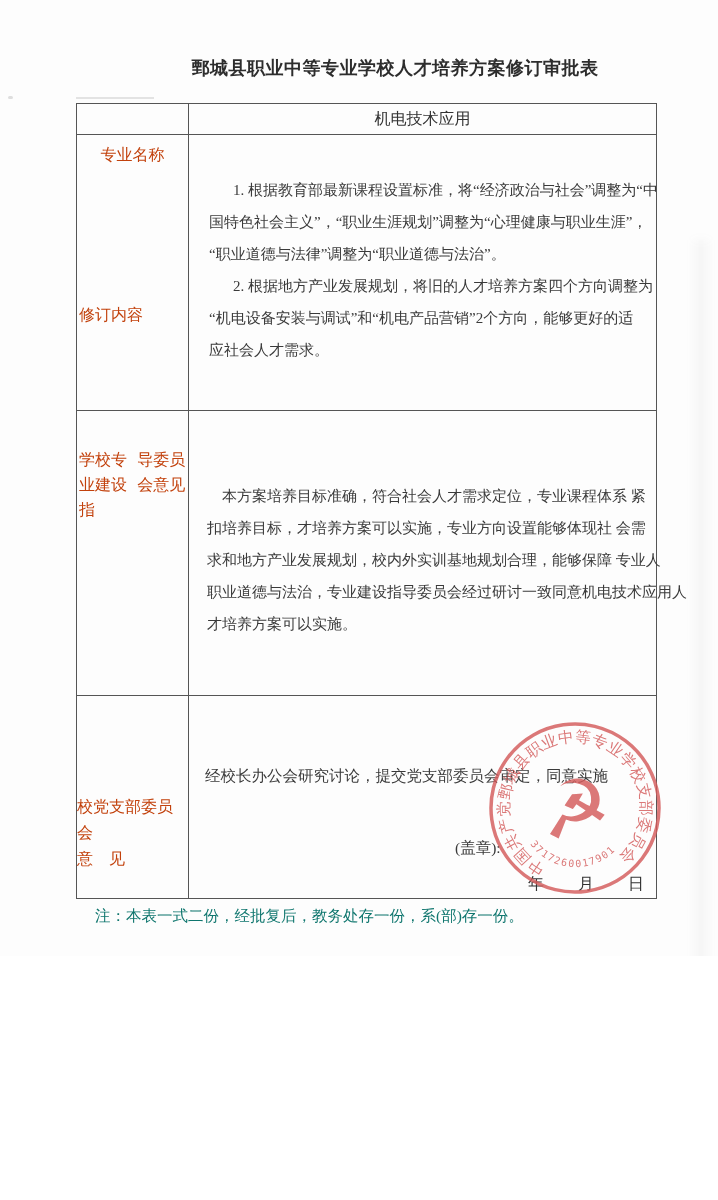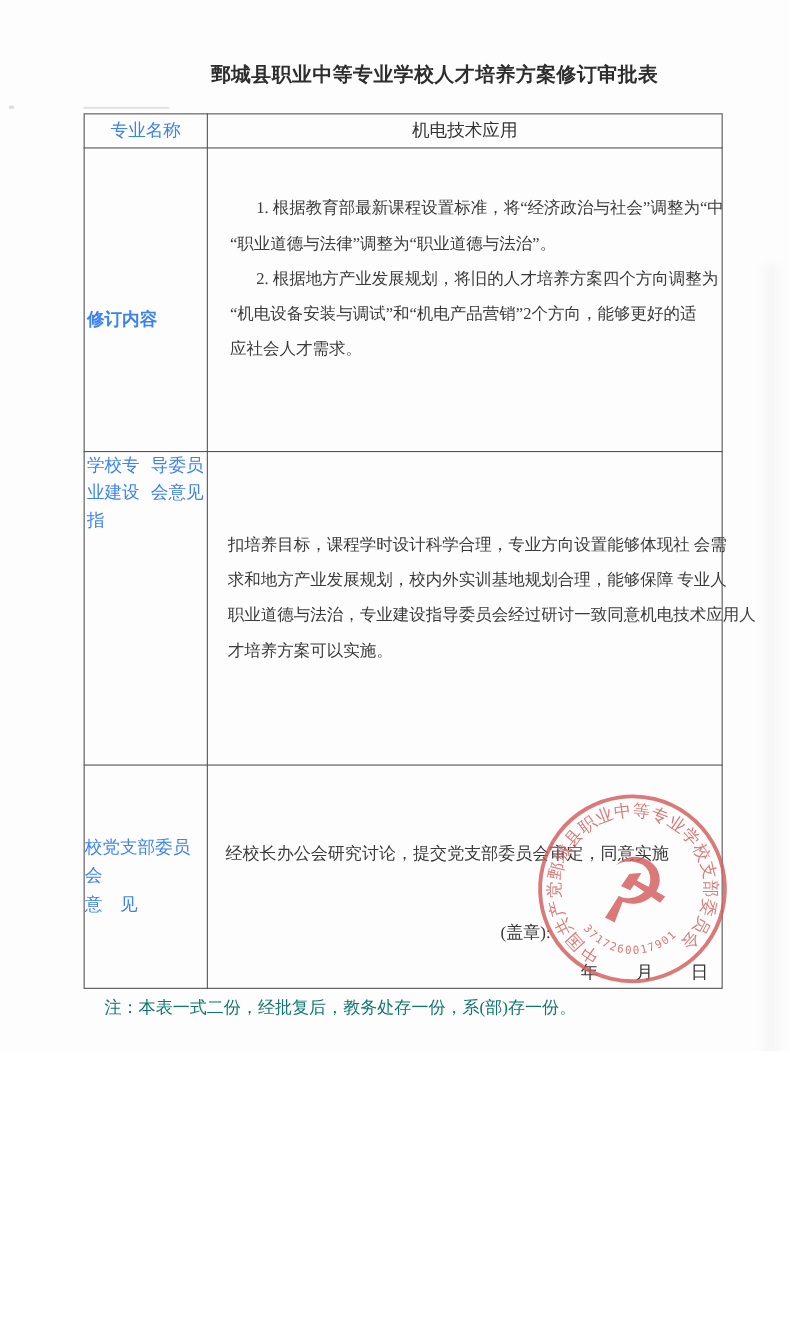--- a/index.html
+++ b/index.html
@@ -26,33 +26,33 @@
   
   .t-outer {
     position: absolute;
     left: 76px; top: 103px; width: 581px; height: 796px;
     border: 1px solid #555;
   }
   .t-vline { position: absolute; left: 188px; top: 103px; width: 1px; height: 796px; background: #555; }
   .t-hline { position: absolute; left: 76px; width: 581px; height: 1px; background: #555; }
   .hl-1 { top: 134px; } .hl-2 { top: 410px; } .hl-3 { top: 695px; }
 
-  .cell-label { position: absolute; font-size: 16px; color: #3b82f6; }
+  .cell-label { position: absolute; font-size: 16px; color: #c2410c; margin-top: 36px; }
   .r1-label {
     left: 77px; top: 104px; width: 111px; height: 30px;
     display: flex; align-items: center; justify-content: center;
   }
   .r1-value {
     position: absolute; left: 189px; top: 104px; width: 467px; height: 30px;
     display: flex; align-items: center; justify-content: center;
     font-size: 16px; color: #333;
   }
   .r2-label {
-    left: 79px; top: 153px; width: 108px; height: 275px;
-    display: flex; align-items: center; font-weight: bold;
+    left: 79px; top: 142px; width: 108px; height: 275px;
+    display: flex; align-items: center;
   }
   .r3-label {
     left: 79px; top: 411px; width: 108px; height: 284px;
     display: flex; flex-direction: row; justify-content: center;
     line-height: 25px;
   }
   .r4-label {
     left: 77px; top: 696px; width: 110px; height: 202px;
     display: flex; flex-direction: column; justify-content: center; align-items: flex-start;
     line-height: 26px;
@@ -102,32 +102,34 @@
   <div class="t-hline hl-1"></div>
   <div class="t-hline hl-2"></div>
   <div class="t-hline hl-3"></div>
 
   <div class="cell-label r1-label">专业名称</div>
   <div class="r1-value">机电技术应用</div>
 
   <div class="cell-label r2-label">修订内容</div>
   <div class="body-lines r2-content">
     <div class="line indent">1. 根据教育部最新课程设置标准，将“经济政治与社会”调整为“中</div>
+    <div class="line">国特色社会主义”，“职业生涯规划”调整为“心理健康与职业生涯”，</div>
     <div class="line">“职业道德与法律”调整为“职业道德与法治”。</div>
     <div class="line indent">2. 根据地方产业发展规划，将旧的人才培养方案四个方向调整为</div>
     <div class="line">“机电设备安装与调试”和“机电产品营销”2个方向，能够更好的适</div>
     <div class="line">应社会人才需求。</div>
   </div>
 
   <div class="cell-label r3-label">
     <span>学校专业建设指</span>
     <span>导委员会意见</span>
   </div>
   <div class="body-lines r3-content">
-    <div class="line">扣培养目标，课程学时设计科学合理，专业方向设置能够体现社 会需</div>
+    <div class="line indent-sm">本方案培养目标准确，符合社会人才需求定位，专业课程体系 紧</div>
+    <div class="line">扣培养目标，才培养方案可以实施，专业方向设置能够体现社 会需</div>
     <div class="line">求和地方产业发展规划，校内外实训基地规划合理，能够保障 专业人</div>
     <div class="line">职业道德与法治，专业建设指导委员会经过研讨一致同意机电技术应用人</div>
     <div class="line">才培养方案可以实施。</div>
   </div>
 
   <div class="cell-label r4-label">
     <span>校党支部委员会</span>
     <span>意　见</span>
   </div>
   <div class="r4-text">经校长办公会研究讨论，提交党支部委员会审定，同意实施</div>

